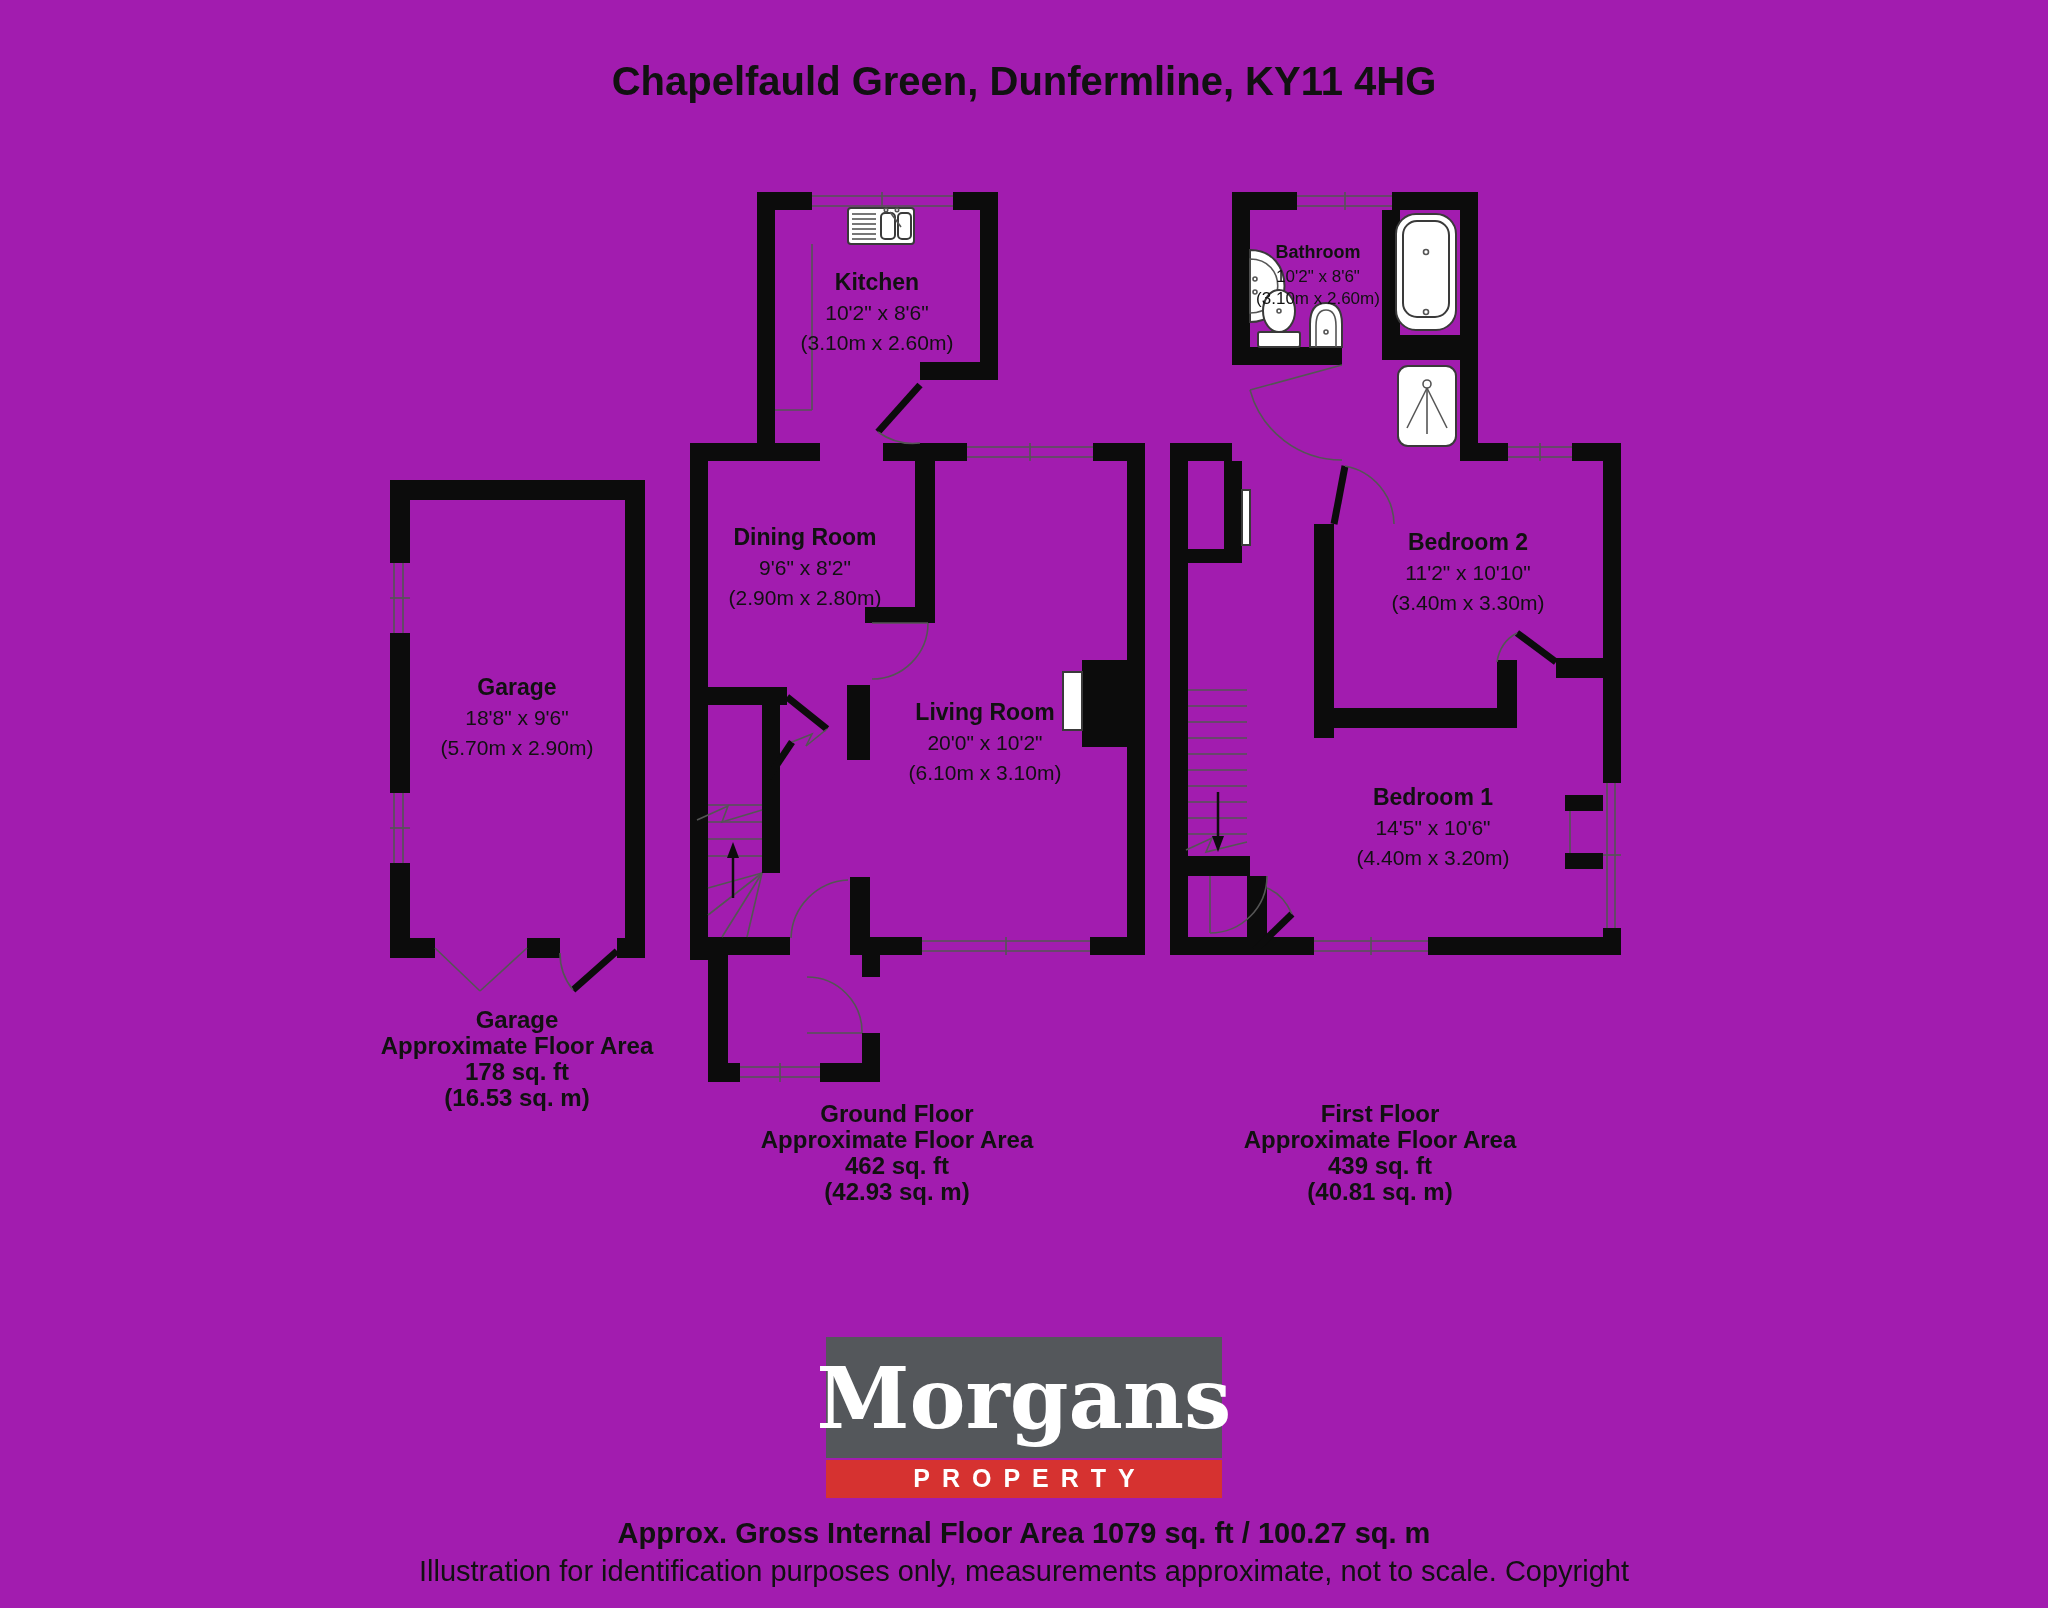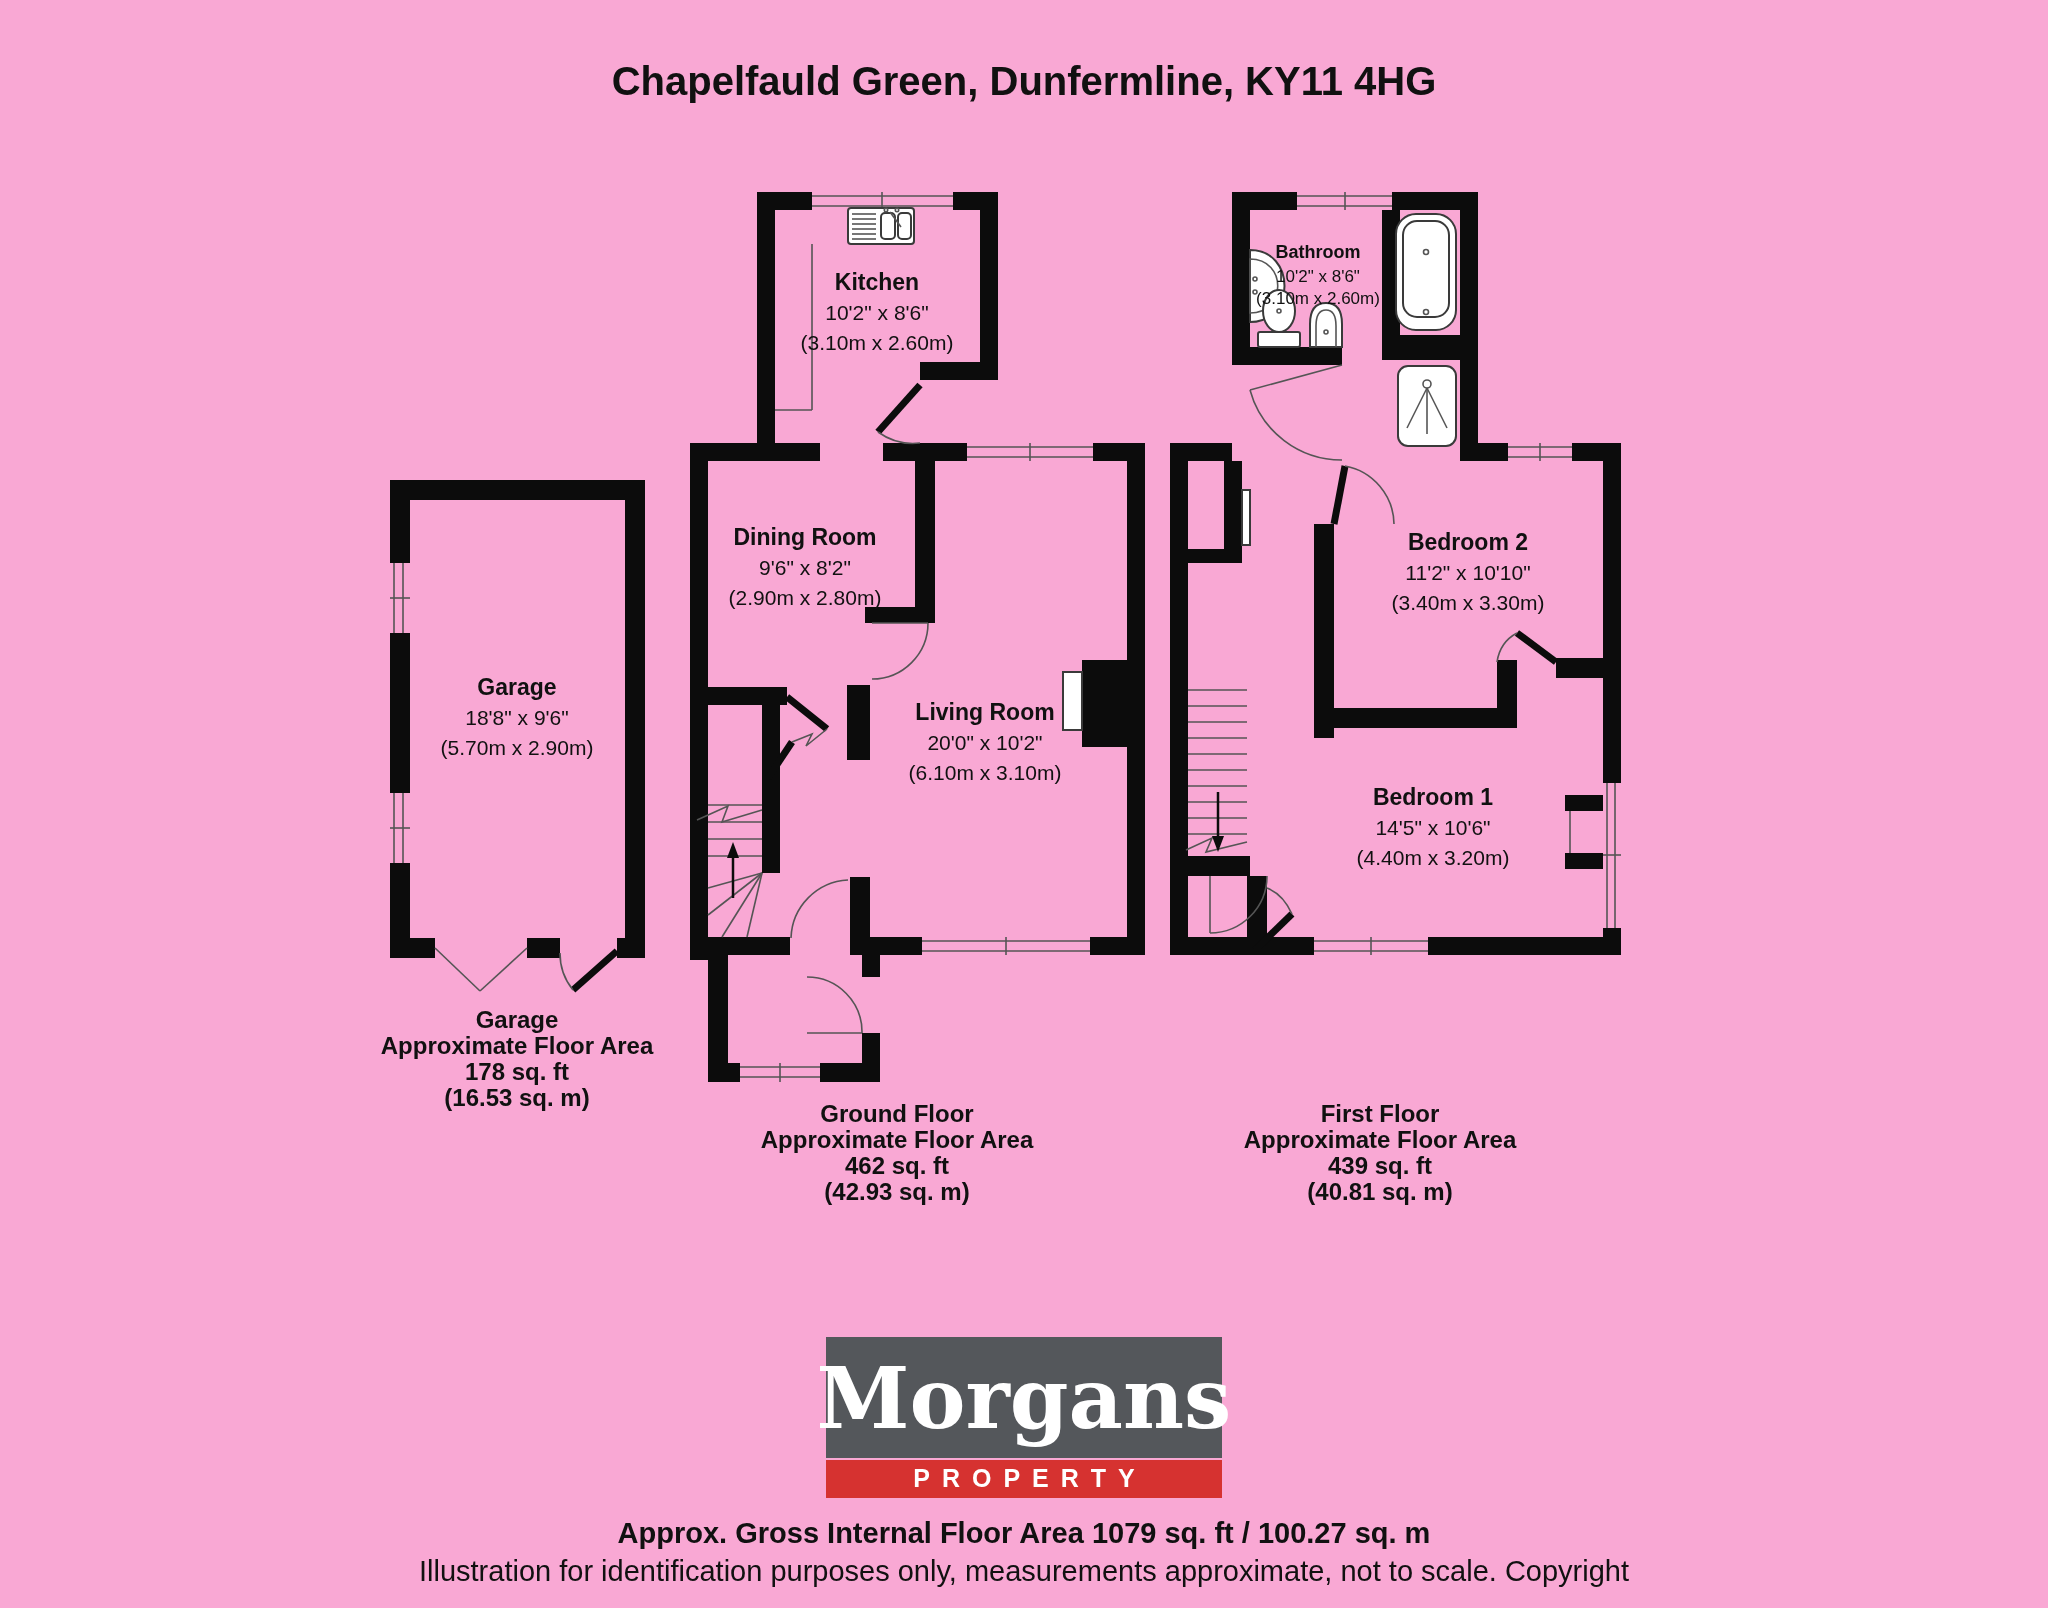--- a/index.html
+++ b/index.html
@@ -1,16 +1,16 @@
 <!DOCTYPE html>
 <html><head>
 <meta charset="utf-8">
 <style>
   html,body{margin:0;padding:0;background:#ffffff;}
-  #page{position:relative;width:2048px;height:1608px;background:#f9a8d4;overflow:hidden;
+  #page{position:relative;width:2048px;height:1608px;background:#a21caf;overflow:hidden;
         font-family:"Liberation Sans", sans-serif;}
   svg{position:absolute;left:0;top:0;}
   svg text{fill:#111111;}
   .wall{fill:#0c0c0c;}
   .thin1{stroke:#555555;stroke-width:1.6;fill:none;}
   .leaf{stroke:#0c0c0c;stroke-width:7;fill:none;}
   .fixture{stroke:#3a3a3a;stroke-width:2;fill:#ffffff;}
   .roomname{font-weight:bold;font-size:23px;text-anchor:middle;}
   .roomdim{font-size:21px;text-anchor:middle;}
   .roomname-sm{font-weight:bold;font-size:18px;text-anchor:middle;}

